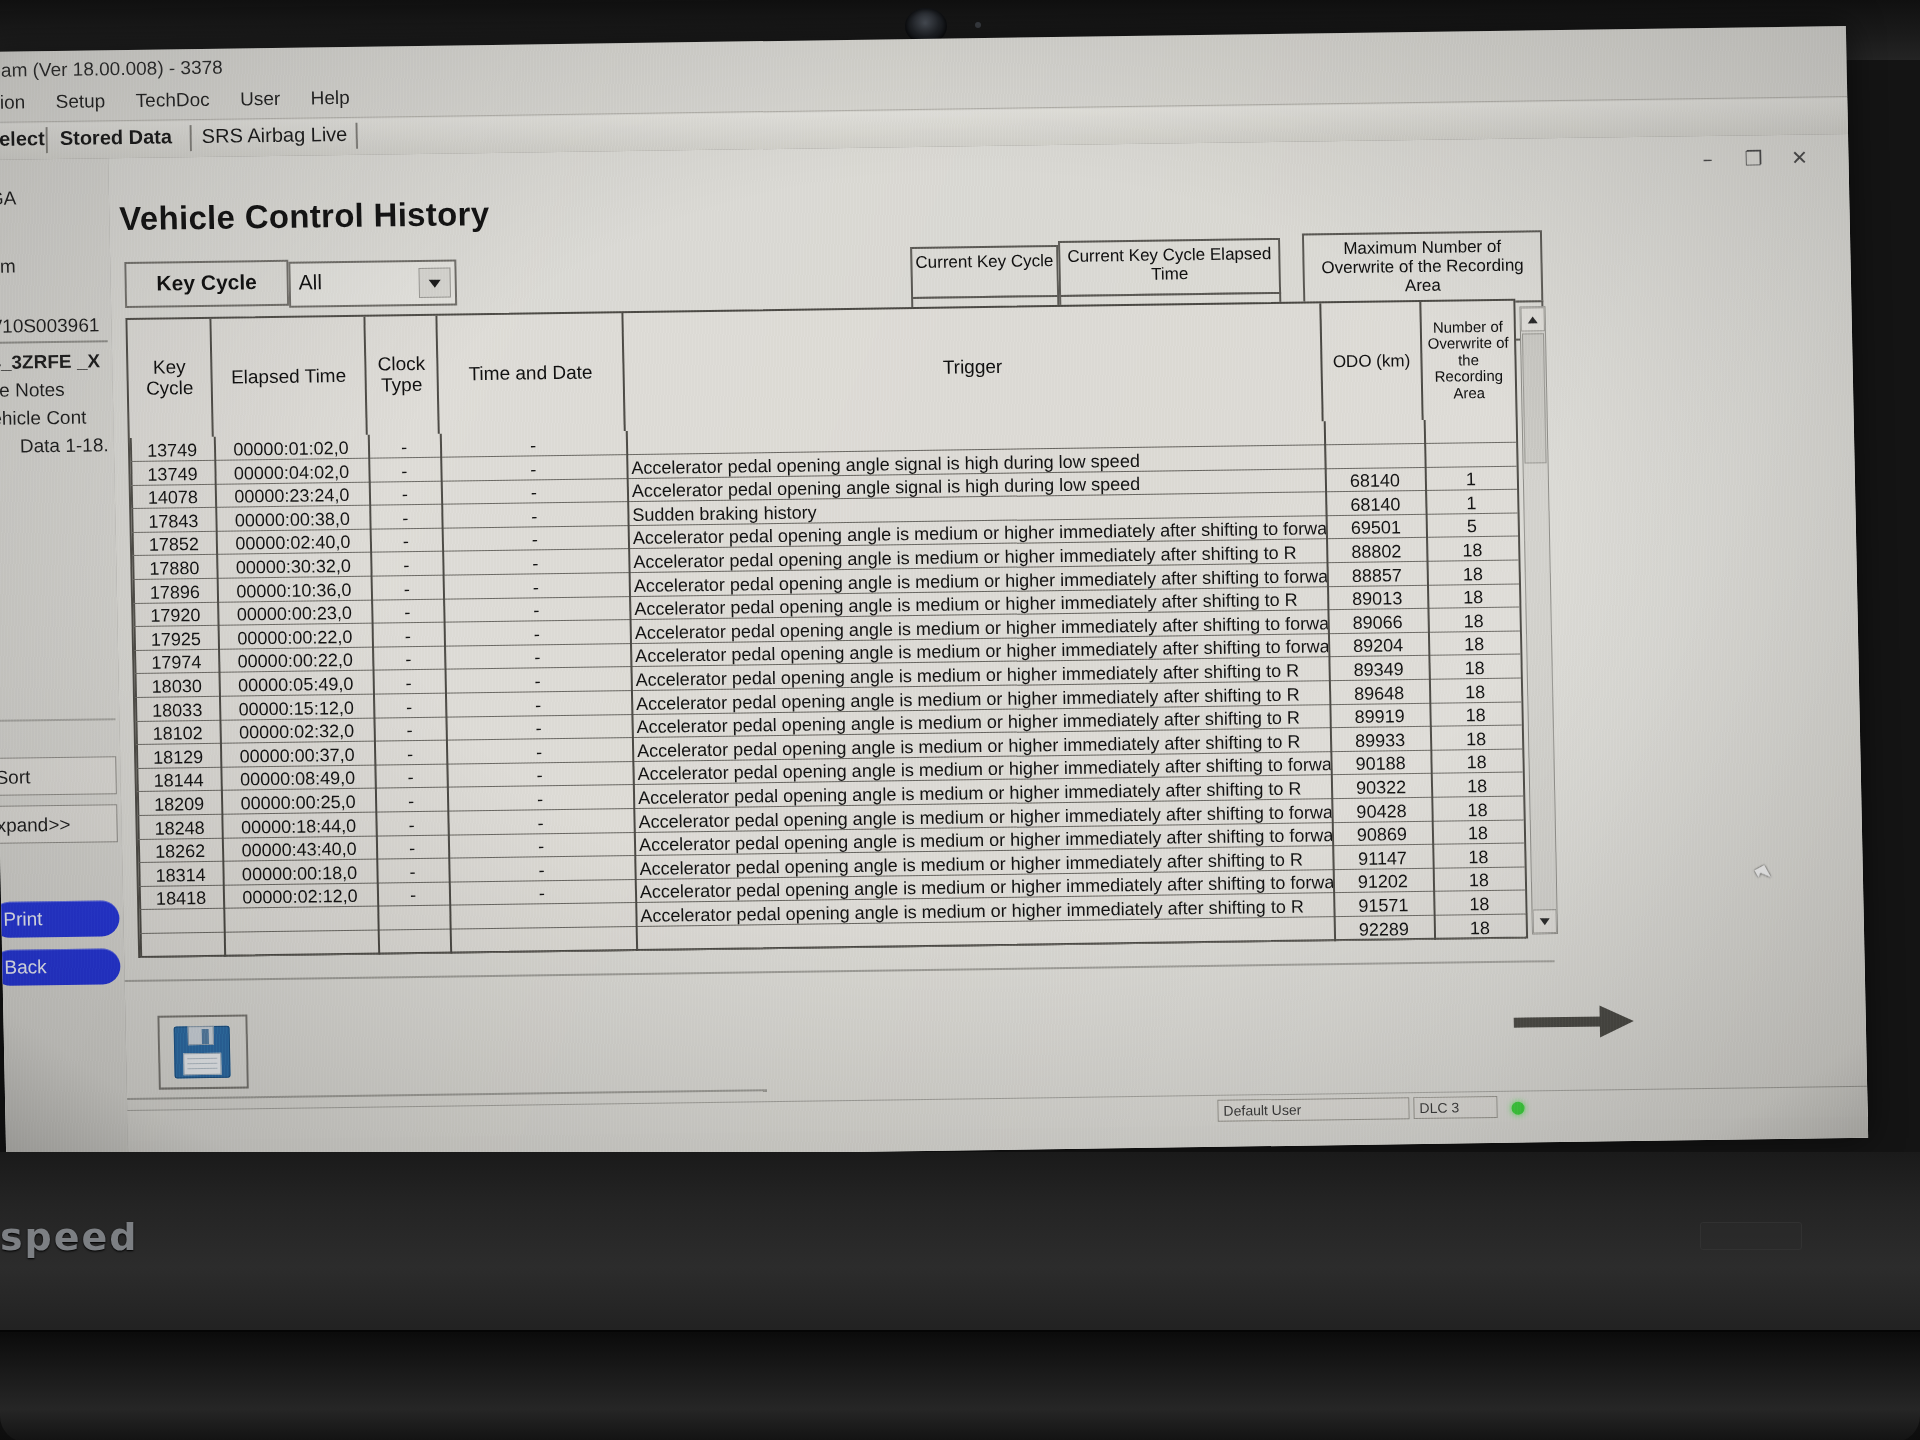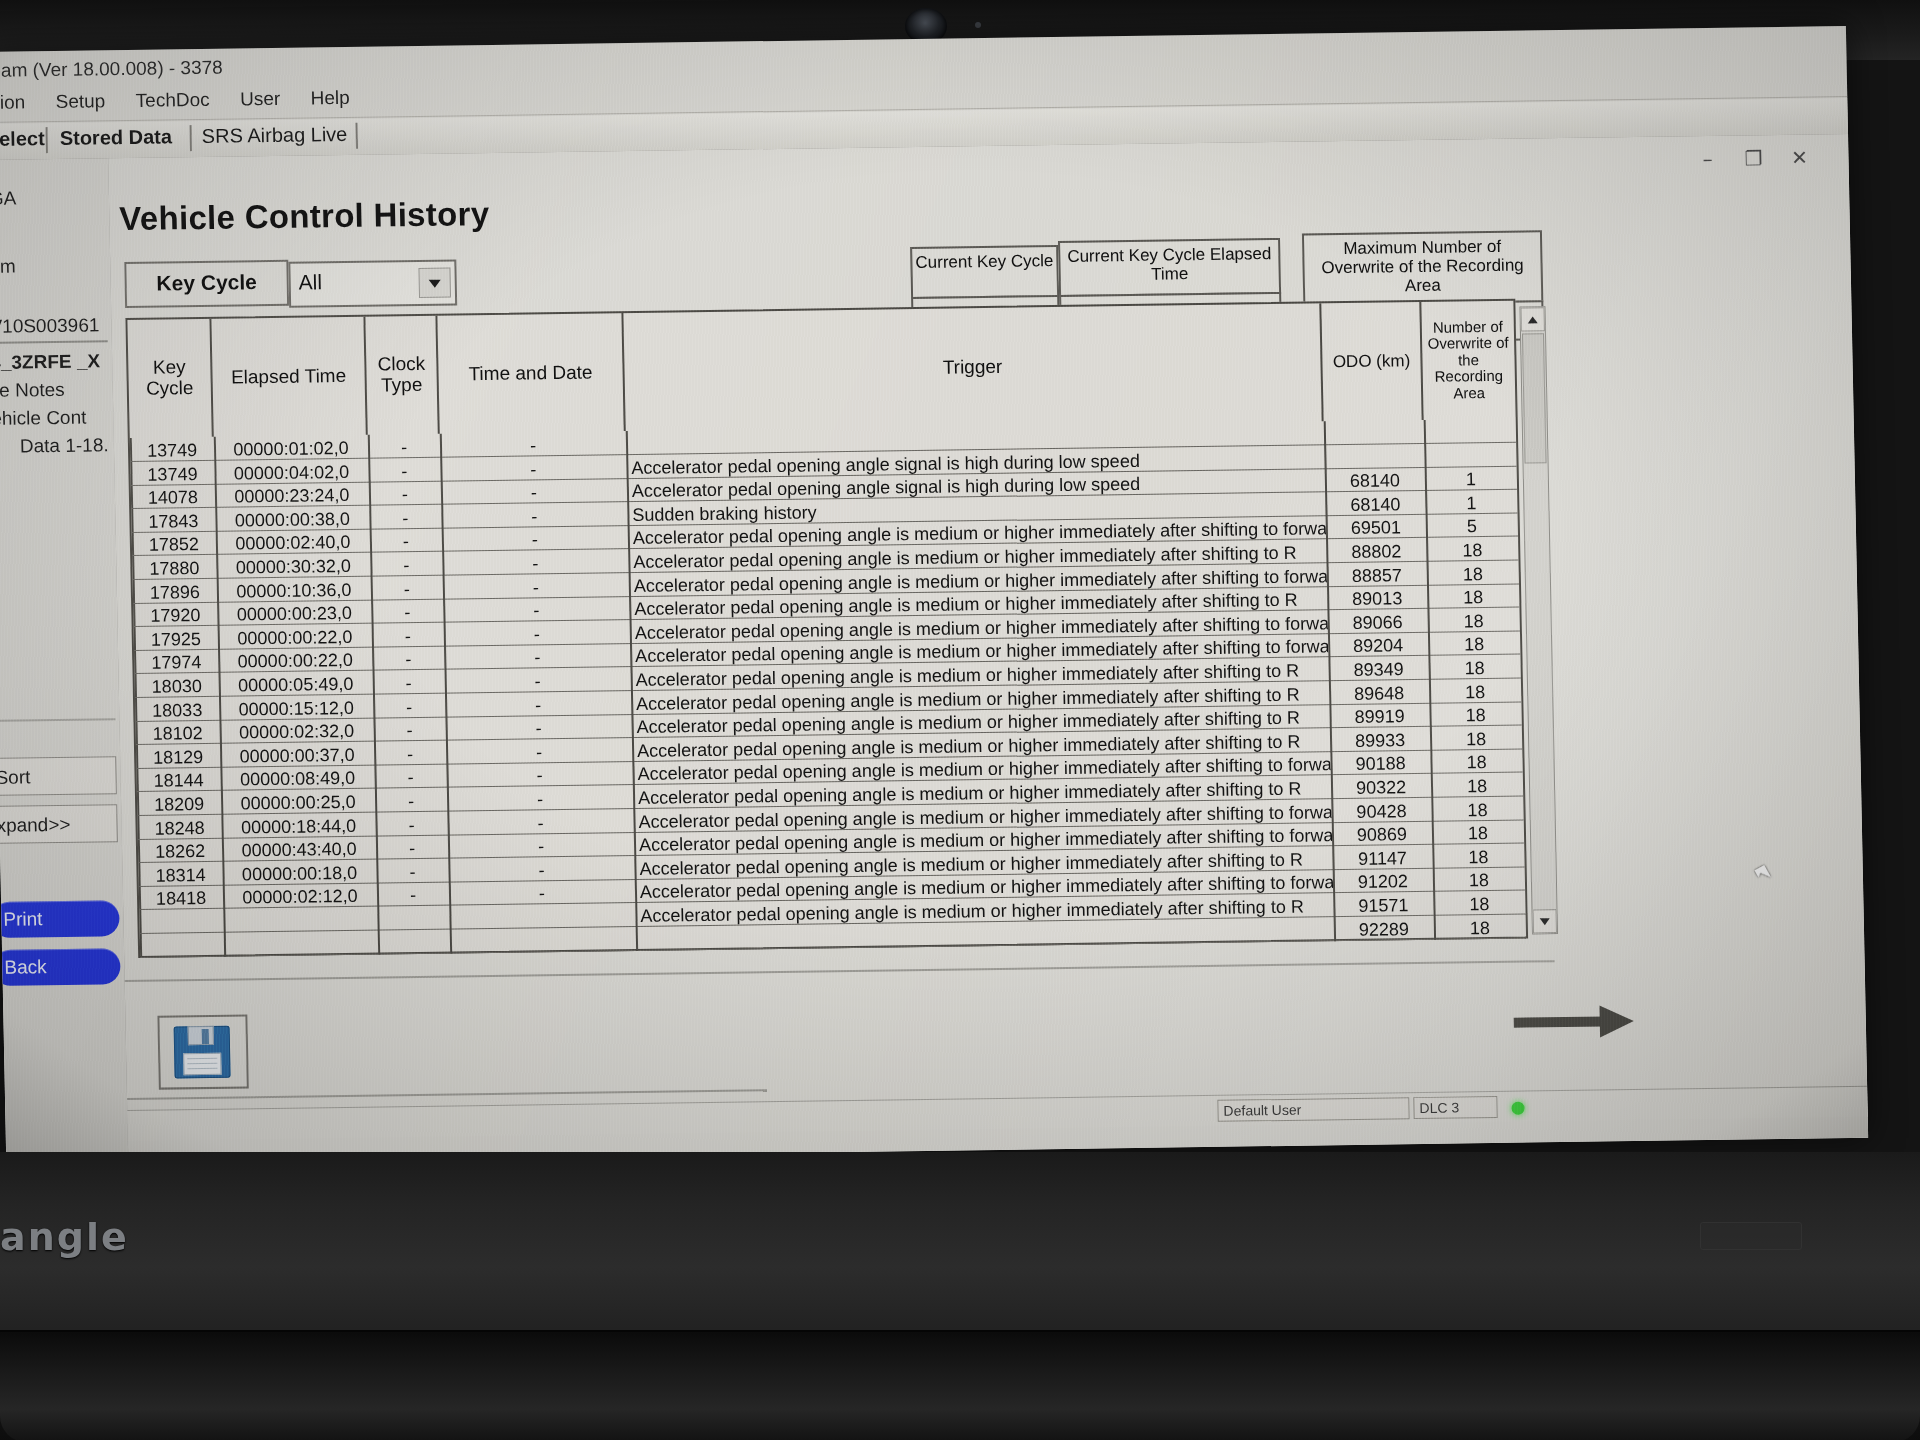--- a/index.html
+++ b/index.html
@@ -540,16 +540,16 @@
       </div>
     </div>
 
     <div class="cursor"></div>
 
     <div id="glare"></div>
     <div id="vignette"></div>
   </div>
 
   <div class="bezel-bottom"></div>
-  <div class="brand">angle</div>
+  <div class="brand">speed</div>
   <div class="model-tag"></div>
   <div class="laptop-lip"></div>
 </div>
 
 </body></html>

